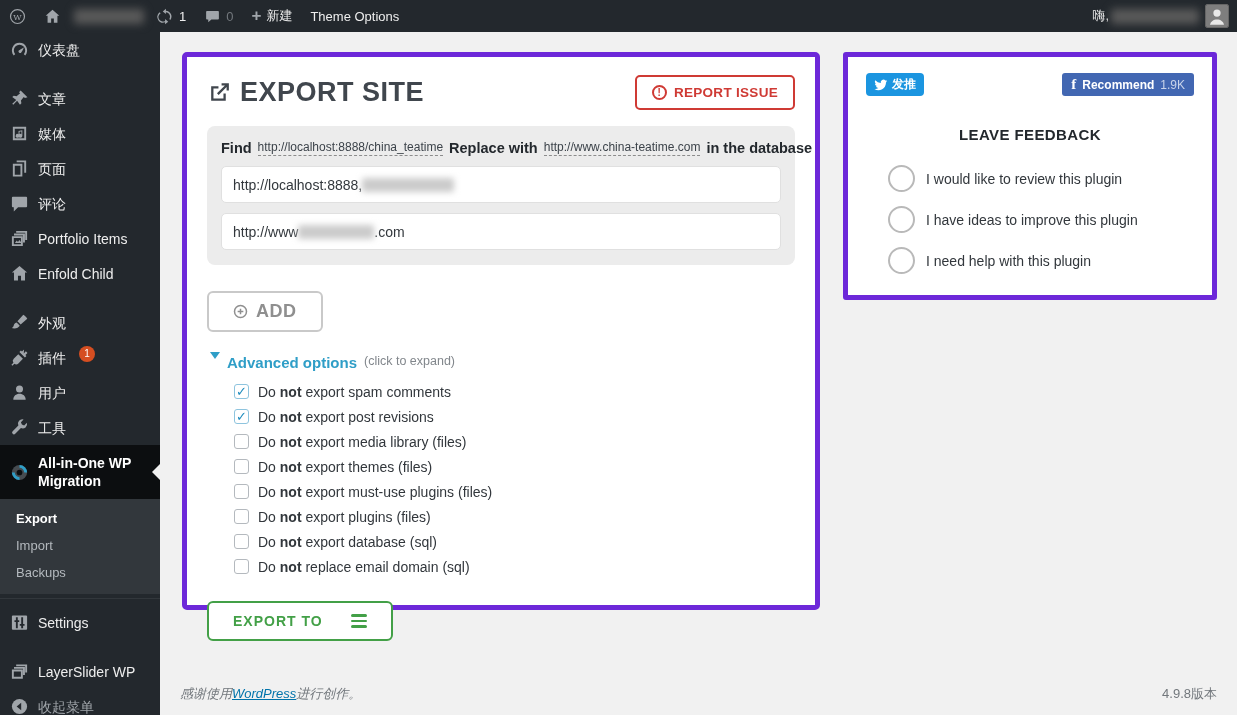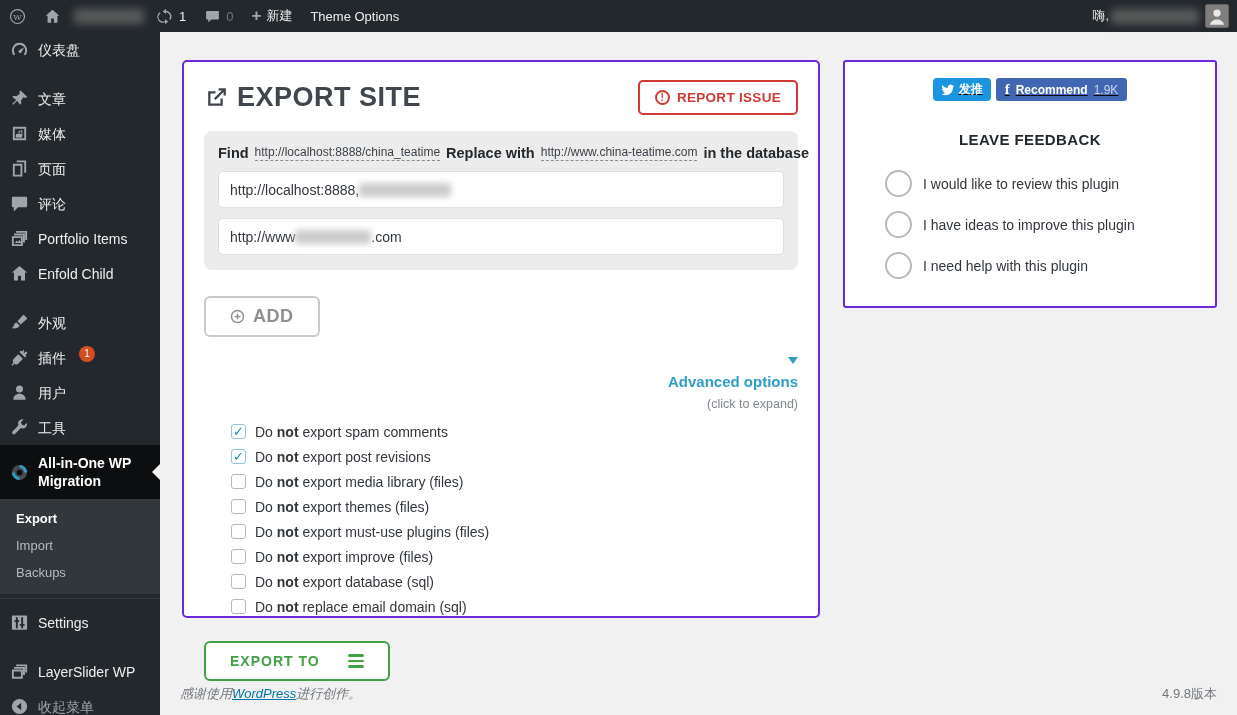--- a/index.html
+++ b/index.html
@@ -33,21 +33,21 @@
     border-top:8px solid transparent; border-bottom:8px solid transparent; border-right:8px solid #f1f1f1; }
   .sb-sub { background:#32373c; padding:6px 0 8px; }
   .sb-sub-item { padding:6px 4px 6px 16px; font-size:13px; color:#b4b9be; cursor:pointer; }
   .sb-sub-current { color:#fff; font-weight:bold; }
   .sb-sep { border-top:1px solid #32373c; margin:4px 0 6px; }
   .sb-dim { color:#a0a5aa; }
 
   
   .content { position:absolute; top:32px; left:160px; right:0; bottom:0; background:#f1f1f1; }
 
-  .panel { position:absolute; background:#fff; border:2px solid #6d28d9; border-radius:5px;margin-top:8px; }
+  .panel { position:absolute; background:#fff; border:5px solid #6d28d9; border-radius:5px; }
   .main-panel { left:22px; top:20px; width:638px; height:558px; padding:18px 20px; }
   .fb-panel { left:683px; top:20px; width:374px; height:248px; padding:16px 18px; border-radius:3px; }
 
   .mp-header { display:flex; align-items:center; justify-content:space-between; }
   .mp-title { display:flex; align-items:center; gap:8px; font-size:27px; font-weight:600; color:#40464d; letter-spacing:.5px; }
   .mp-title svg { width:25px; height:25px; fill:#40464d; }
   .report-btn { display:flex; align-items:center; gap:7px; border:2px solid #cf3a34; border-radius:5px; background:#fff;
     color:#cf3a34; font-weight:bold; font-size:13.5px; padding:8px 15px; cursor:pointer; letter-spacing:.3px; }
   .report-ico { width:15px; height:15px; border:2px solid #cf3a34; border-radius:50%; display:inline-flex;
     align-items:center; justify-content:center; font-size:10px; font-weight:bold; line-height:1; }
@@ -58,41 +58,41 @@
   .chev { width:15px; height:15px; margin-left:2px; cursor:pointer; }
   .fakeinput { margin-top:10px; background:#fff; border:1px solid #e0e0e0; border-radius:5px; height:37px;
     display:flex; align-items:center; padding:0 11px; font-size:14px; color:#32373c; cursor:text; }
   .blurlite { display:inline-block; background:#cbcbcb; filter:blur(3px); border-radius:2px; height:14px; }
 
   .add-btn { margin-top:26px; display:inline-flex; align-items:center; gap:8px; background:#fff;
     border:2px solid #c9c9c9; border-radius:6px; padding:8px 24px; color:#8f8f8f; font-weight:bold;
     font-size:18px; letter-spacing:.5px; cursor:pointer; }
   .add-btn svg { width:15px; height:15px; }
 
-  .adv-head { margin-top:22px; display:flex; align-items:flex-end; gap:7px; cursor:pointer; padding-left:3px;flex-direction:column; }
+  .adv-head { margin-top:22px; display:flex; align-items:flex-start; gap:7px; cursor:pointer; padding-left:3px; }
   .adv-tri { width:0; height:0; border-left:5px solid transparent; border-right:5px solid transparent;
     border-top:7px solid #2f9ec7; position:relative; top:-2px; }
   .adv-title { color:#2f9ec7; font-weight:bold; font-size:15px; }
   .adv-hint { color:#82878c; font-size:12.5px; }
 
   .cb-list { margin:8px 0 0 27px; }
   .cb-row { display:flex; align-items:center; gap:9px; height:25px; font-size:14px; color:#32373c; cursor:pointer; }
   .cb-box { width:15px; height:15px; border:1px solid #b4b9be; border-radius:3px; background:#fff;
     display:inline-flex; align-items:center; justify-content:center; font-size:13px; color:transparent; flex:0 0 15px; }
   .cb-row.checked .cb-box { color:#1e8cbe; border-color:#8ec4de; }
   .cb-row.checked .cb-box::before { content:"\2713"; font-weight:bold; }
 
   .export-btn { margin-top:22px; display:inline-flex; align-items:center; gap:28px; background:#fff;
     border:2px solid #43a047; border-radius:6px; padding:10px 24px; color:#43a047; font-weight:bold;
     font-size:14px; letter-spacing:1px; cursor:pointer; }
   .burger { display:inline-flex; flex-direction:column; gap:3px; }
   .burger i { display:block; width:16px; height:2.5px; background:#43a047; border-radius:2px; }
 
   
-  .share-row { display:flex; justify-content:center; gap:5px;text-decoration:underline; }
+  .share-row { display:flex; justify-content:space-between; gap:5px; }
   .tw-btn { display:inline-flex; align-items:center; gap:4px; background:#1b95e0; color:#fff; font-weight:bold;
     font-size:12px; border-radius:4px; padding:3px 8px; cursor:pointer; }
   .tw-btn svg { width:14px; height:14px; }
   .fb-btn { display:inline-flex; align-items:center; gap:6px; background:#4267b2; color:#fff; font-weight:bold;
     font-size:12px; border-radius:3px; padding:3px 9px; cursor:pointer; }
   .fb-f { font-family:"Liberation Serif","DejaVu Serif",serif; font-size:15px; font-weight:bold; }
   .fb-count { color:#c9d4ea; font-weight:normal; }
   .fb-title { text-align:center; font-weight:bold; font-size:15px; color:#23282d; margin-top:30px; letter-spacing:.4px; }
   .radio-list { margin:22px 0 0 22px; }
   .radio-row { display:flex; align-items:center; gap:11px; margin-bottom:14px; cursor:pointer; }
@@ -332,21 +332,21 @@
       <div class="cb-row">
         <span class="cb-box"></span>
         <span><span>Do </span><b>not</b><span> export themes (files)</span></span>
       </div>
       <div class="cb-row">
         <span class="cb-box"></span>
         <span><span>Do </span><b>not</b><span> export must-use plugins (files)</span></span>
       </div>
       <div class="cb-row">
         <span class="cb-box"></span>
-        <span><span>Do </span><b>not</b><span> export improve (files)</span></span>
+        <span><span>Do </span><b>not</b><span> export plugins (files)</span></span>
       </div>
       <div class="cb-row">
         <span class="cb-box"></span>
         <span><span>Do </span><b>not</b><span> export database (sql)</span></span>
       </div>
       <div class="cb-row">
         <span class="cb-box"></span>
         <span><span>Do </span><b>not</b><span> replace email domain (sql)</span></span>
       </div>
     </div>

